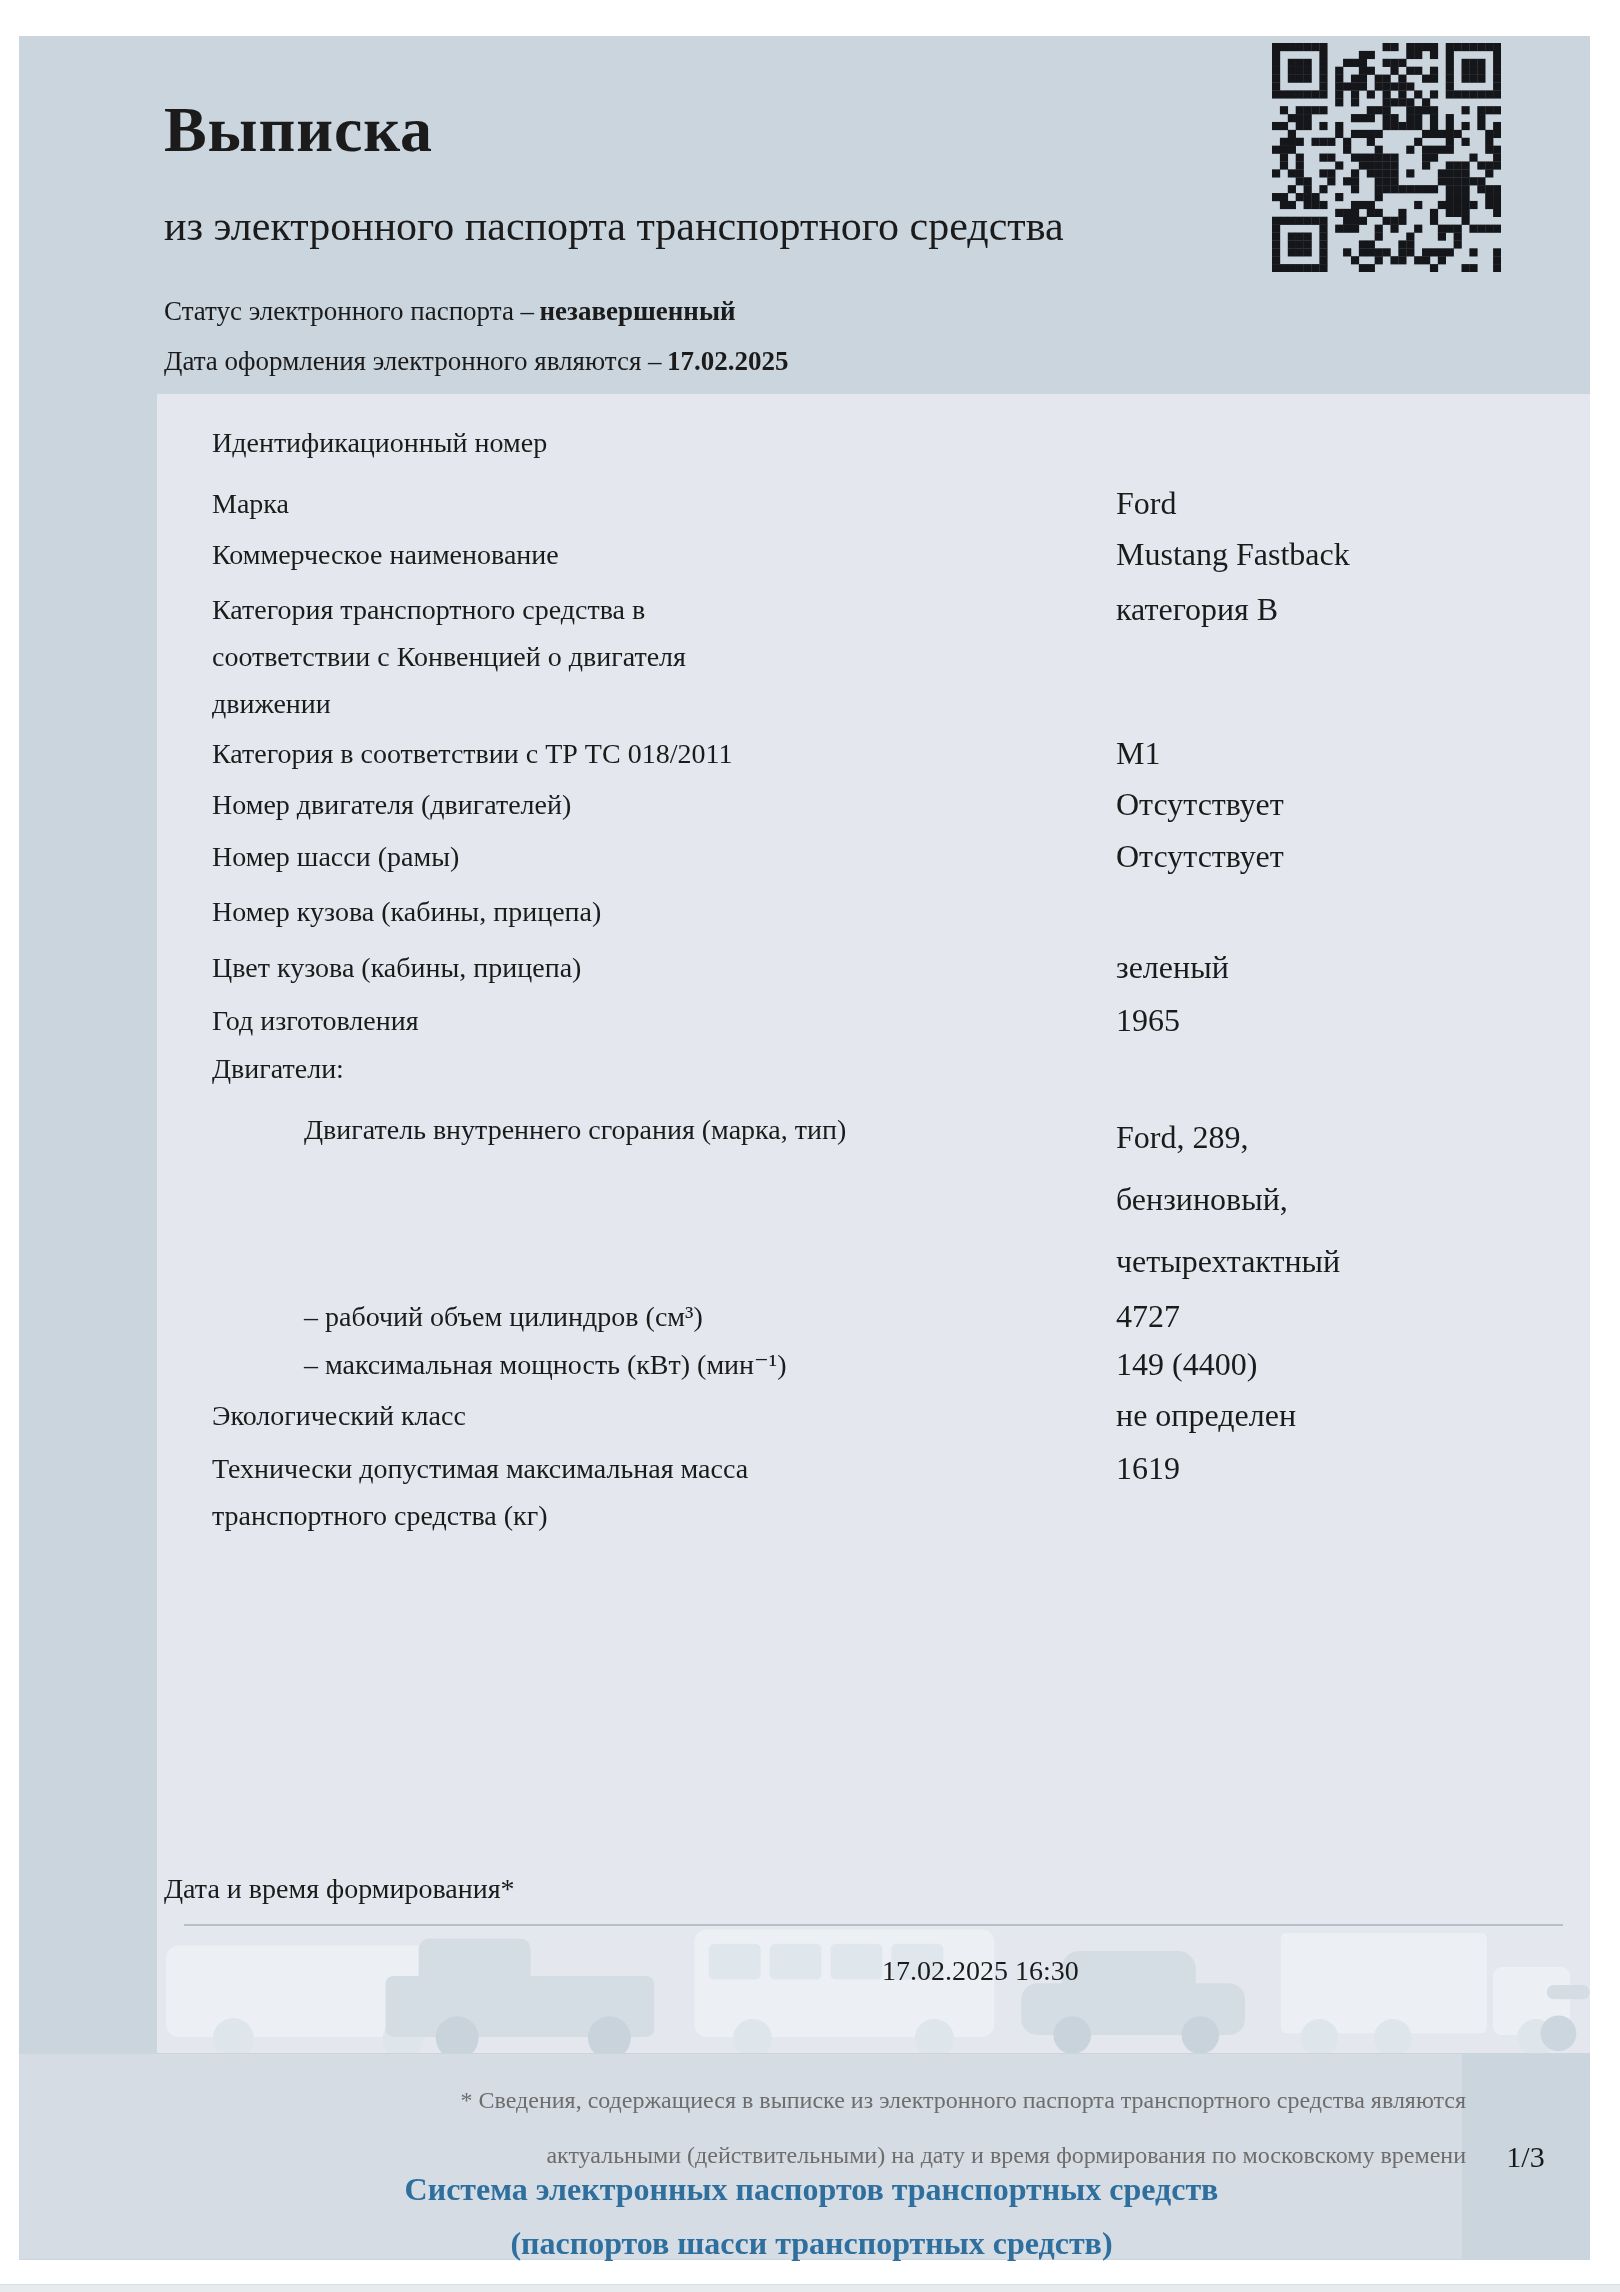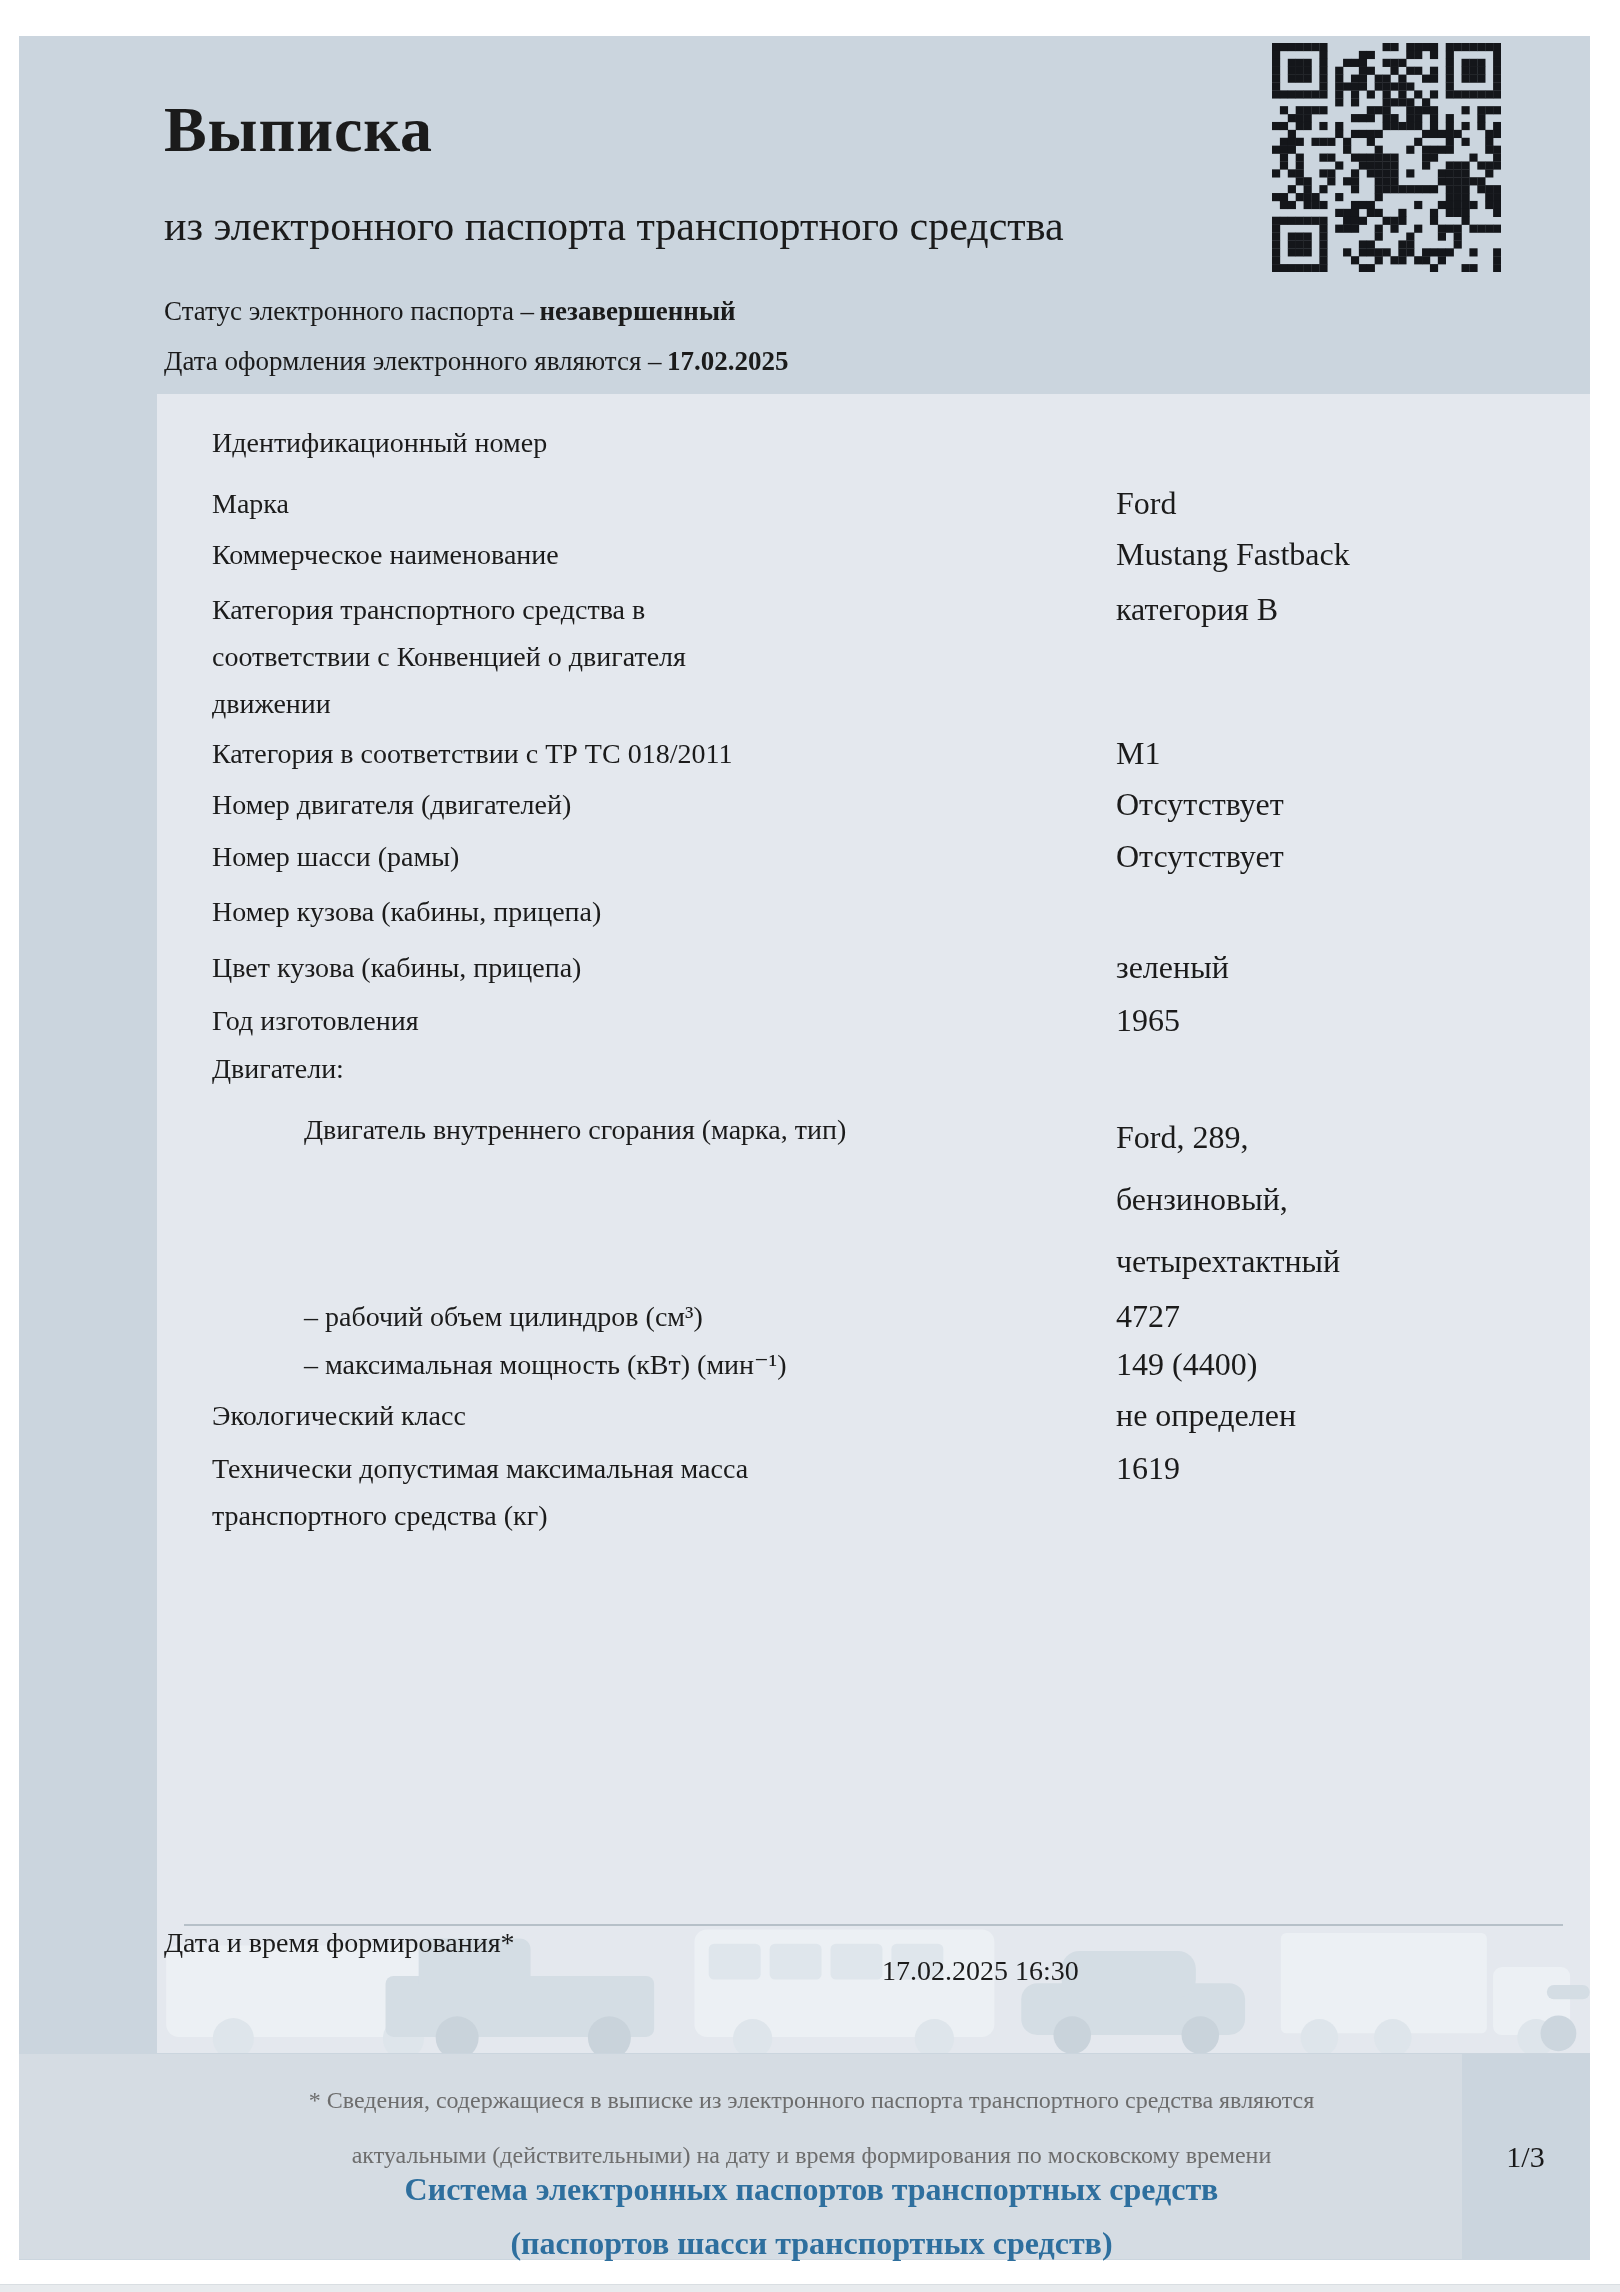--- a/index.html
+++ b/index.html
@@ -26,27 +26,27 @@
   .status-2{top:346px;}
   .qr{left:1272px;top:43px;width:229px;height:229px;}
   
   .row{left:0;top:0;width:1620px;z-index:2;}
   .row .lbl{position:absolute;left:212px;font-size:28px;line-height:47px;white-space:pre-line;}
   .row .lbl.indent{left:304px;}
   .row .val{position:absolute;left:1084px;font-size:32px;line-height:47px;white-space:pre-line;margin-left:32px;}
   .row .val.multiline{line-height:62px;}
   
   .rule{left:184px;top:1924px;width:1379px;height:1.8px;background:#b6c0c8;z-index:2;}
-  .gen-label{left:164px;top:1927px;font-size:28px;z-index:2;}
+  .gen-label{left:164px;top:1873px;font-size:28px;z-index:2;}
   .gen-value{left:882px;top:1955px;font-size:28px;z-index:2;}
   
   .watermark{left:157px;top:1899px;width:1433px;height:154px;z-index:1;overflow:hidden;}
   
   .footer-text{left:157px;width:1309px;text-align:center;z-index:3;}
-  .note{font-size:24px;color:#6d6d6d;}
+  .note{font-size:24px;color:#6d6d6d;text-align:right;}
   .note-1{top:2087px;}
   .note-2{top:2142px;}
   .sys{font-size:32px;font-weight:700;color:#2e6f9e;}
   .sys-1{top:2171px;}
   .sys-2{top:2225px;}
   .page-num{font-size:30px;color:#191919;}
 </style>
 </head>
 <body>
 

